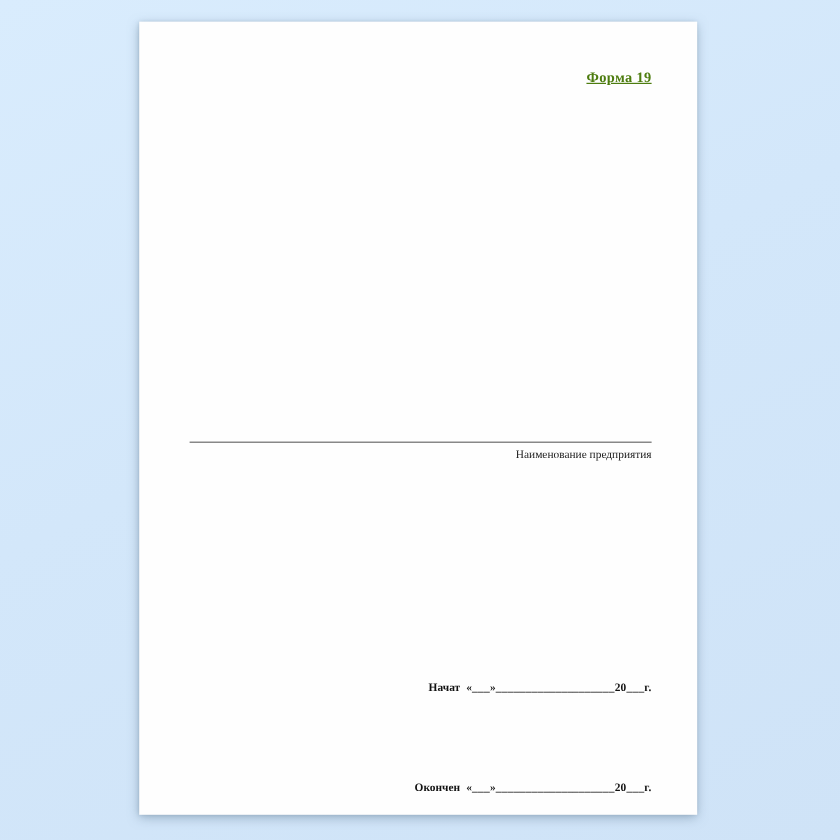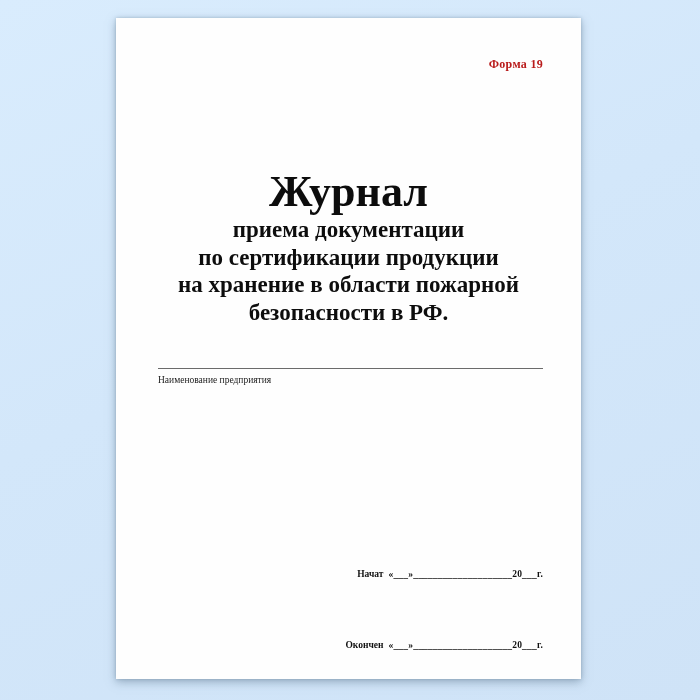--- a/index.html
+++ b/index.html
@@ -23,22 +23,23 @@
     box-shadow: 0 3px 9px rgba(100, 125, 150, 0.55),
                 0 0 3px rgba(100, 125, 150, 0.38);
   }
 
   .form-number {
     position: absolute;
     top: 39px;
     right: 38px;
     font-size: 12px;
     font-weight: bold;
-    color: #b91c1c;
+    color: #4d7c0f;
     letter-spacing: 0.3px;
+    text-decoration: underline;
   }
 
   .title-block {
     position: absolute;
     top: 150px;
     left: 0;
     width: 100%;
     text-align: center;
     color: #0d0d0d;
   }
@@ -54,36 +55,36 @@
     line-height: 27.5px;
     font-weight: bold;
   }
 
   .name-line {
     position: absolute;
     top: 350px;
     left: 42px;
     width: 385px;
     border-top: 1px solid #6b6b6b;
-    text-align: left;
+    text-align: right;
   }
 
   .name-caption {
     display: inline-block;
     padding-top: 2px;
     font-size: 9.5px;
     color: #222;
   }
 
   .dates-block {
     position: absolute;
     top: 503px;
     right: 38px;
     display: grid;
-    row-gap: 13px;
+    row-gap: 25px;
   }
 
   .date-row {
     display: flex;
     align-items: baseline;
     justify-content: flex-end;
     font-size: 9.5px;
     font-weight: bold;
     color: #111;
     white-space: nowrap;
@@ -99,27 +100,20 @@
   .date-value { letter-spacing: 0.2px; margin-top: 48px; }
 </style>
 </head>
 <body>
 
 <div class="stage">
   <div class="page">
 
     <div class="form-number">Форма 19</div>
 
-    <div class="title-block">
-      <div class="main-title">Журнал</div>
-      <div class="subtitle-line">приема документации</div>
-      <div class="subtitle-line">по сертификации продукции</div>
-      <div class="subtitle-line">на хранение в области пожарной</div>
-      <div class="subtitle-line">безопасности в РФ.</div>
-    </div>
 
     <div class="name-line">
       <span class="name-caption">Наименование предприятия</span>
     </div>
 
     <div class="dates-block">
       <div class="date-row">
         <span class="date-label">Начат</span>
         <span class="date-value">«___»____________________20___г.</span>
       </div>

